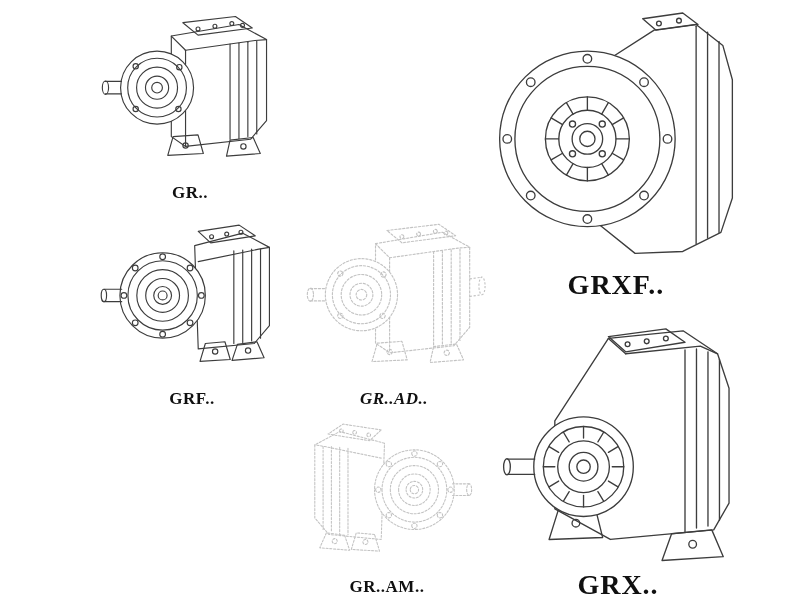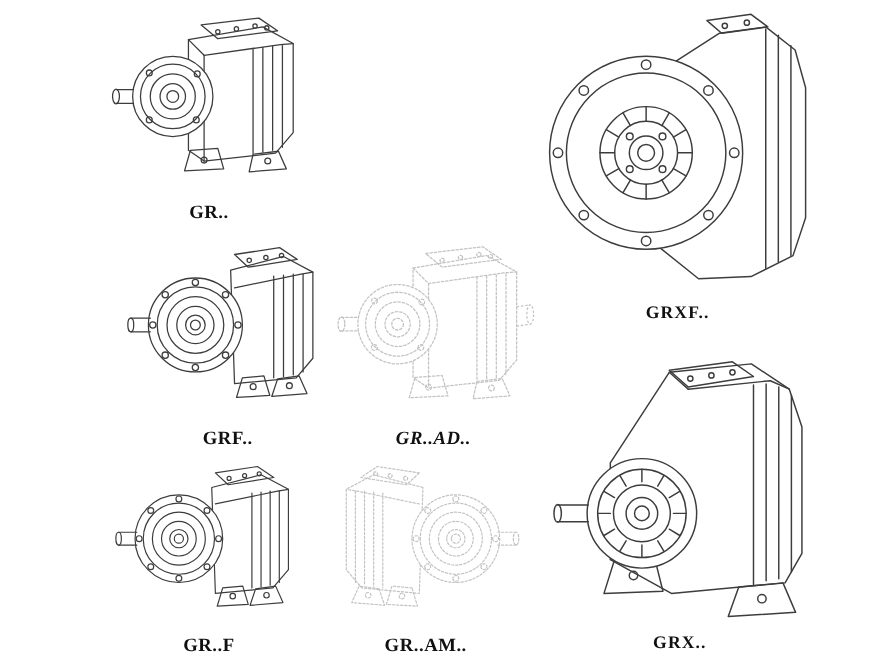--- a/index.html
+++ b/index.html
@@ -14,21 +14,21 @@
     justify-content:flex-start;
   }
   .drawing{width:100%;flex:1 1 auto;display:block;}
   .ink{color:#3d3d3d;}
   .phantom{color:#c3c3c3;stroke-dasharray:2.5 2;}
   .label{
     font-weight:bold;font-size:17px;color:#101010;
     letter-spacing:.5px;text-align:center;line-height:22px;
     flex:0 0 auto;
   }
-  .label-lg{font-size:16px;line-height:26px;letter-spacing:1px;}
+  .label-lg{font-size:28px;line-height:26px;letter-spacing:1px;}
   .defs{position:absolute;width:0;height:0;overflow:hidden;}
 </style>
 </head>
 <body>
 
 <svg class="defs" aria-hidden="true">
 
   <symbol id="gb-inline" viewBox="0 0 210 200">
     <g fill="none" stroke="currentColor" stroke-width="1.3" stroke-linejoin="round" stroke-linecap="round">
       <path d="M97 21 L156 14 L175 27 L114 35 Z"></path>
@@ -191,45 +191,39 @@
   </div>
 
 
   <div class="cell" style="left:492px;top:2px;width:248px;height:296px;">
     <svg class="drawing ink" viewBox="0 0 260 280">
         <use href="#gb-front"></use>
       </svg>
     <div class="label label-lg">GRXF..</div>
   </div>
 
-  <div class="cell" style="left:107px;top:210px;width:200px;height:200px;">
+  <div class="cell" style="left:92px;top:210px;width:200px;height:200px;">
     <svg class="drawing ink" viewBox="0 0 210 200">
         <use href="#gb-flange"></use>
       </svg>
     <div class="label">GRF..</div>
   </div>
 
   <div class="cell" style="left:292px;top:212px;width:204px;height:198px;font-style:italic;">
     <svg class="drawing phantom" viewBox="0 0 210 200">
       <use href="#gb-inline"></use>
       <g fill="none" stroke="currentColor" stroke-width="1.3">
         <line x1="191" y1="76" x2="205" y2="74"></line>
         <line x1="191" y1="96" x2="205" y2="94"></line>
         <ellipse cx="205" cy="84" rx="3.5" ry="10"></ellipse>
       </g>
     </svg>
     <div class="label">GR..AD..</div>
   </div>
 
-  <div class="cell" style="left:92px;top:410px;width:196px;height:188px;">
-    <svg class="drawing ink" viewBox="0 0 210 200">
-        <use href="#gb-flange"></use>
-      </svg>
-    <div class="label">GR..F</div>
-  </div>
 
   <div class="cell" style="left:288px;top:410px;width:198px;height:188px;">
     <svg class="drawing phantom" viewBox="0 0 210 200">
       <g transform="translate(210,0) scale(-1,1)">
           <use href="#gb-flange"></use>
         </g>
     </svg>
     <div class="label">GR..AM..</div>
   </div>
 

